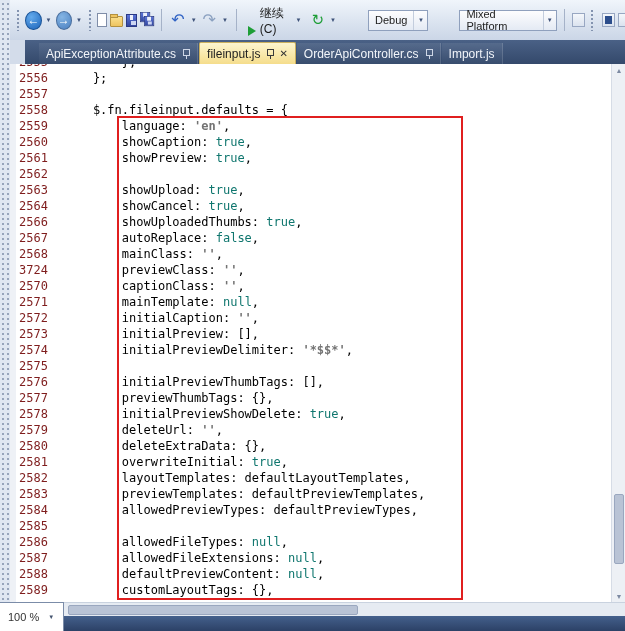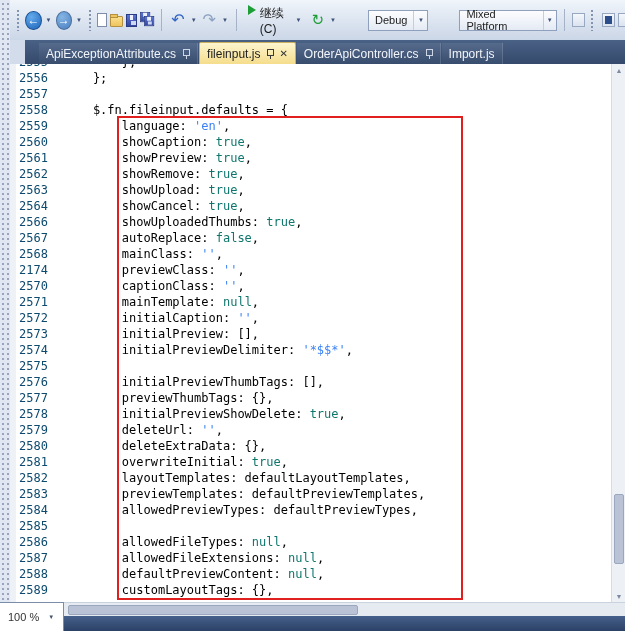--- a/index.html
+++ b/index.html
@@ -37,21 +37,21 @@
     background:#eec45f; border:1px solid #b3913f; }
   .icon-floppy { width:13px; height:13px; background:linear-gradient(#5a74d8,#34479e);
     border:1px solid #2b3a85; position:relative; }
   .icon-floppy::before { content:""; position:absolute; left:3px; top:0; right:3px; height:5px; background:#eef1fb; }
   .icon-floppy::after { content:""; position:absolute; left:4px; bottom:1px; width:5px; height:4px; background:#cdd6f2; }
   .icon-saveall { position:relative; width:17px; height:16px; }
   .icon-saveall .f1 { position:absolute; left:0; top:0; transform:scale(.78); transform-origin:top left; }
   .icon-saveall .f2 { position:absolute; left:4px; top:4px; transform:scale(.78); transform-origin:top left; }
   .play-tri { width:0; height:0; border-left:8px solid #1e9e37;
     border-top:5px solid transparent; border-bottom:5px solid transparent; }
-  .continue-btn { display:flex; align-items:flex-start; gap:4px; padding:2px 4px; font-size:12px; color:#1a1a1a; }
+  .continue-btn { display:flex; align-items:flex-end; gap:4px; padding:2px 4px; font-size:12px; color:#1a1a1a; }
   .combo { height:21px; display:flex; align-items:center; font-size:11px; color:#222;
     background:linear-gradient(#fdfdfe,#e4eaf4); border:1px solid #8fa0bd; padding-left:6px;margin-left:28px; }
   .combo .arrow { width:14px; align-self:stretch; display:flex; align-items:center; justify-content:center;
     border-left:1px solid #c3cddd; font-size:6px; color:#3f537a; margin-left:6px; }
   .combo.debug { width:68px; }
   .combo.platform { width:114px; }
   .mini-icon { width:15px; height:14px; border:1px solid #98a7c2;
     background:linear-gradient(#f4f7fb,#dbe3ef); position:relative; }
   .mini-icon.win::before { content:""; position:absolute; inset:2px; background:#2b4d8c; }
   .tb-spacer { flex:1; }
@@ -74,24 +74,24 @@
   .close-icon { font-size:10px; line-height:1; margin-left:5px; color:#333; }
 
   
   .editor { position:absolute; left:10px; top:64px; width:615px; height:538px;
     background:#fff; overflow:hidden; z-index:5; }
   .indicator-margin { position:absolute; left:0; top:0; bottom:0; width:6px; background:#eef1f6; }
   .code-lines { position:absolute; left:6px; top:-10px; right:14px;
     font-family:"DejaVu Sans Mono","Liberation Mono",monospace; font-size:12px; line-height:16px; }
   .cl { display:flex; height:16px; }
   .cl.current { outline:1px solid #c8ccd8; outline-offset:-1px; }
-  .ln { width:40px; text-align:right; padding-right:8px; color:#0c4a6e; flex:none; }
+  .ln { width:40px; text-align:right; padding-right:8px; color:#7f1d1d; flex:none; }
   .ct { white-space:pre; padding-left:8px; }
   .tok-p { color:#000; }
-  .tok-s { color:#3b82f6; }
+  .tok-s { color:#737373;font-weight:bold; }
   .tok-k { color:#0f766e; }
   .annotation-box { position:absolute; left:107px; top:52px; width:346px; height:484px;
     border:2px solid #e01f1f; z-index:8; pointer-events:none; }
   .vscroll { position:absolute; right:0; top:0; width:14px; height:538px;
     background:#edf0f5; border-left:1px solid #d6dce6; }
   .vscroll .arr { position:absolute; left:0; width:14px; height:12px; font-size:7px; color:#7d8aa2;
     display:flex; align-items:center; justify-content:center; }
   .vscroll .arr.up { top:0; } .vscroll .arr.down { bottom:0; }
   .vthumb { position:absolute; left:2px; top:430px; width:10px; height:70px;
     background:#b9c3d5; border:1px solid #9aa7bf; border-radius:2px; }
@@ -206,21 +206,20 @@
         <div class="cl">
           <span class="ln">2560</span>
           <span class="ct"><span class="tok-p">        showCaption: </span><span class="tok-k">true</span><span class="tok-p">,</span></span>
         </div>
         <div class="cl">
           <span class="ln">2561</span>
           <span class="ct"><span class="tok-p">        showPreview: </span><span class="tok-k">true</span><span class="tok-p">,</span></span>
         </div>
         <div class="cl">
           <span class="ln">2562</span>
-          <span class="ct"><span class="tok-p">        showRemove: </span><span class="tok-k">true</span><span class="tok-p">,</span></span>
         </div>
         <div class="cl">
           <span class="ln">2563</span>
           <span class="ct"><span class="tok-p">        showUpload: </span><span class="tok-k">true</span><span class="tok-p">,</span></span>
         </div>
         <div class="cl">
           <span class="ln">2564</span>
           <span class="ct"><span class="tok-p">        showCancel: </span><span class="tok-k">true</span><span class="tok-p">,</span></span>
         </div>
         <div class="cl">
@@ -229,21 +228,21 @@
         </div>
         <div class="cl">
           <span class="ln">2567</span>
           <span class="ct"><span class="tok-p">        autoReplace: </span><span class="tok-k">false</span><span class="tok-p">,</span></span>
         </div>
         <div class="cl">
           <span class="ln">2568</span>
           <span class="ct"><span class="tok-p">        mainClass: </span><span class="tok-s">''</span><span class="tok-p">,</span></span>
         </div>
         <div class="cl">
-          <span class="ln">2174</span>
+          <span class="ln">3724</span>
           <span class="ct"><span class="tok-p">        previewClass: </span><span class="tok-s">''</span><span class="tok-p">,</span></span>
         </div>
         <div class="cl">
           <span class="ln">2570</span>
           <span class="ct"><span class="tok-p">        captionClass: </span><span class="tok-s">''</span><span class="tok-p">,</span></span>
         </div>
         <div class="cl">
           <span class="ln">2571</span>
           <span class="ct"><span class="tok-p">        mainTemplate: </span><span class="tok-k">null</span><span class="tok-p">,</span></span>
         </div>

